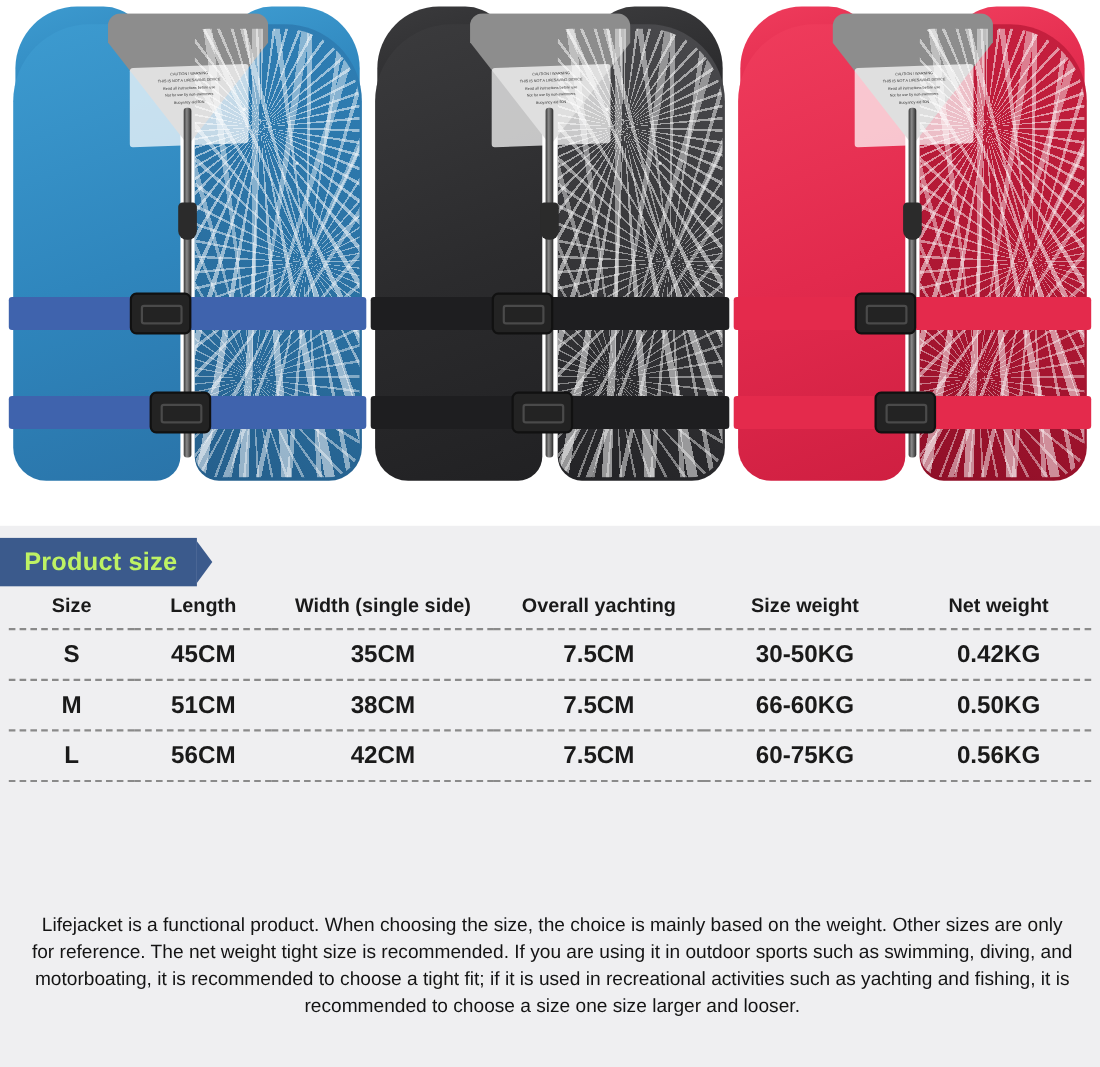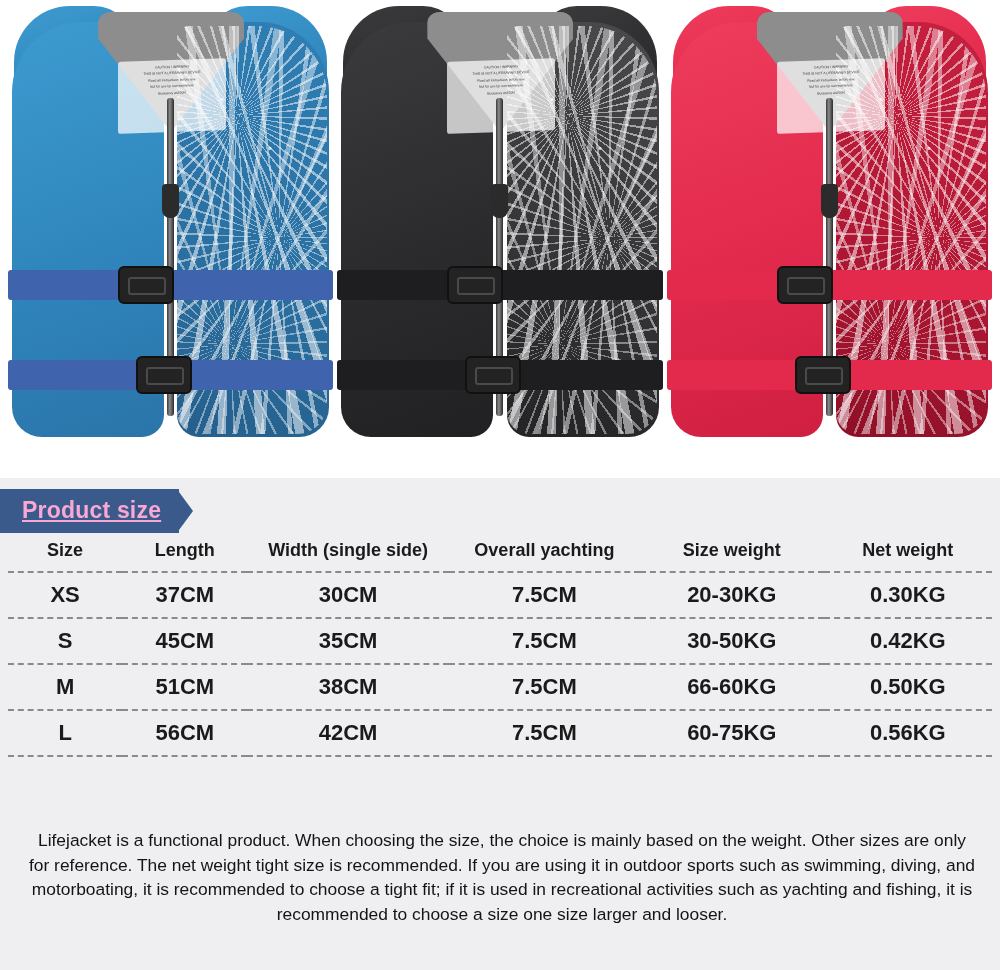--- a/index.html
+++ b/index.html
@@ -200,26 +200,25 @@
   .title-bar {
     position: absolute;
     left: 0;
     top: 13px;
     height: 40px;
     display: flex;
     align-items: center;
   }
   .title-bar .tab {
     background: #3b5a8c;
-    color: #f9a8d4;
+    color: #bef264;
     font-size: 23px;
     font-weight: bold;
     padding: 8px 18px 9px 22px;
     letter-spacing: 0.2px;
-    text-decoration: underline;
   }
   .title-bar .tab-edge {
     width: 0;
     height: 0;
     border-top: 19.5px solid transparent;
     border-bottom: 19.5px solid transparent;
     border-left: 14px solid #3b5a8c;
   }
 
   table.size-table {
@@ -357,28 +356,20 @@
         <tr>
           <th class="col-size">Size</th>
           <th class="col-length">Length</th>
           <th class="col-width">Width (single side)</th>
           <th class="col-thick">Overall yachting</th>
           <th class="col-body">Size weight</th>
           <th class="col-net">Net weight</th>
         </tr>
       </thead>
       <tbody>
-        <tr>
-          <td>XS</td>
-          <td>37CM</td>
-          <td>30CM</td>
-          <td>7.5CM</td>
-          <td>20-30KG</td>
-          <td>0.30KG</td>
-        </tr>
         <tr>
           <td>S</td>
           <td>45CM</td>
           <td>35CM</td>
           <td>7.5CM</td>
           <td>30-50KG</td>
           <td>0.42KG</td>
         </tr>
         <tr>
           <td>M</td>

